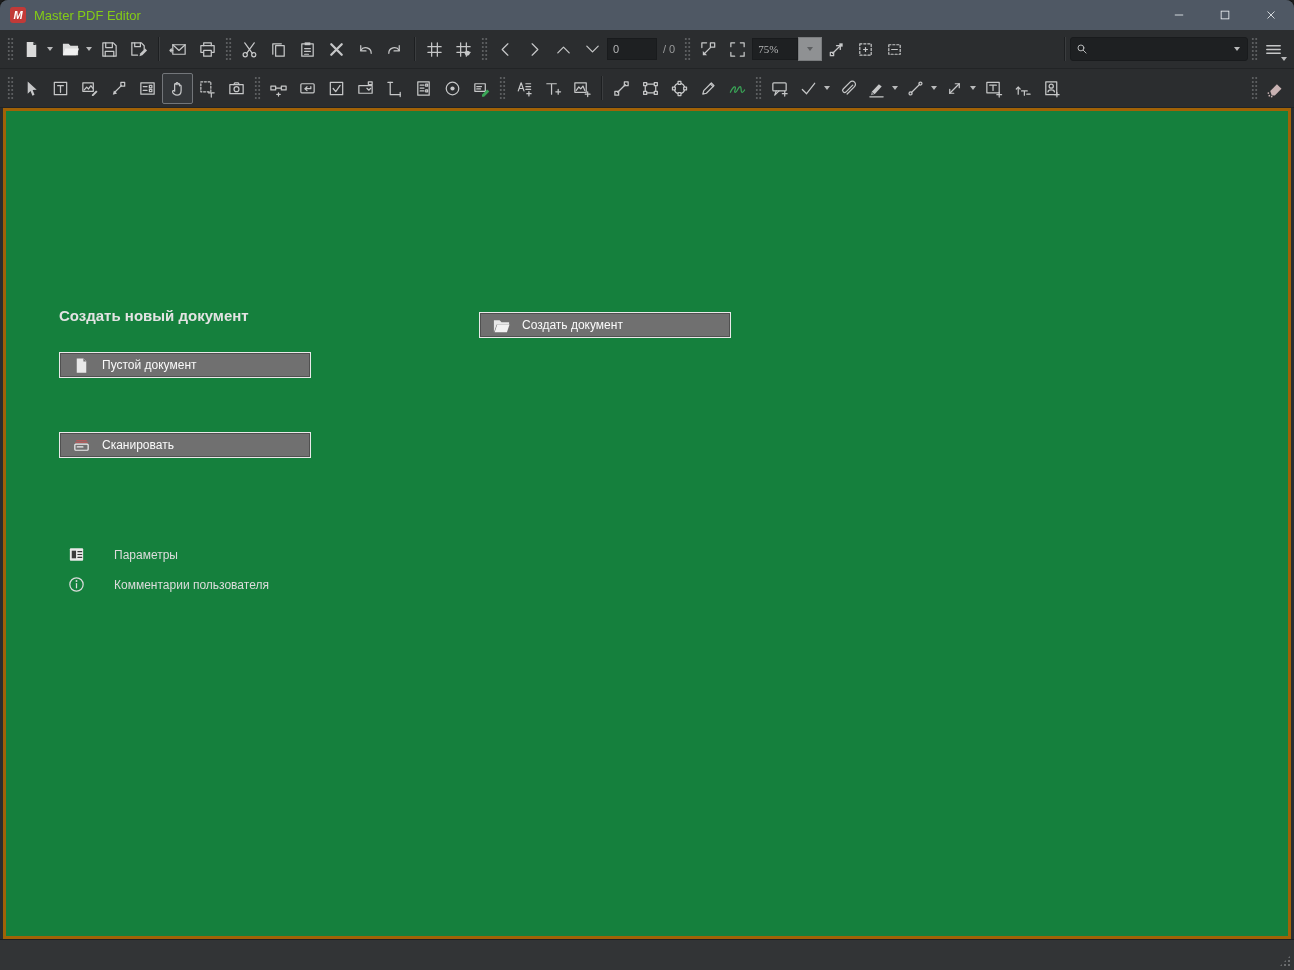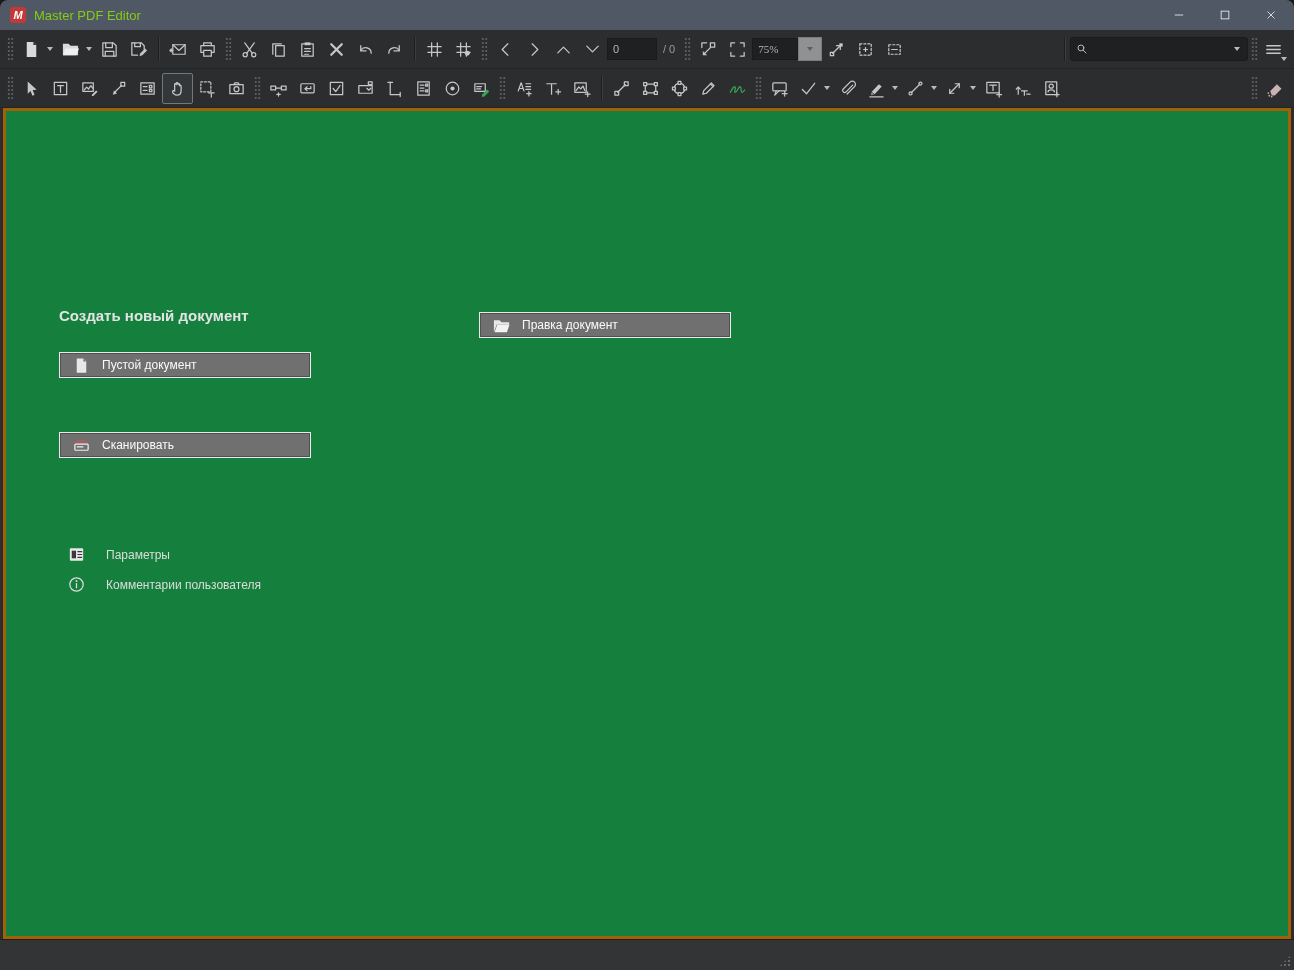--- a/index.html
+++ b/index.html
@@ -39,21 +39,21 @@
   .searchbox{display:flex;align-items:center;background:#1e2022;border:1px solid #191b1d;border-radius:3px;
              width:168px;height:22px;padding:0 4px;flex:0 0 auto;}
   .searchbox input{background:transparent;border:none;outline:none;color:#c6c7c8;font-size:11px;flex:1;min-width:0;}
   
   .canvas{flex:1;margin:0 3px;background:#15803d;border:3px solid #a16207;position:relative;}
   .w-head{position:absolute;left:53px;top:196px;color:#e3e3e3;font-size:15px;font-weight:bold;}
   .wbtn{position:absolute;width:252px;height:26px;background:#707070;border:1px solid #e9e9e9;
         box-shadow:inset 0 0 0 1px rgba(0,0,0,.28);display:flex;align-items:center;gap:11px;
         padding:0 0 0 12px;color:#fafafa;font-size:12px;font-family:"Liberation Sans",sans-serif;cursor:default;}
   .wbtn .ic{stroke:#ededed;}
-  .wlink{position:absolute;display:flex;align-items:center;gap:20px;color:#dcdcdc;font-size:12px;}
+  .wlink{position:absolute;display:flex;align-items:center;gap:28px;color:#dcdcdc;font-size:12px;}
   .wlink .ic{stroke:#dcdcdc;}
   
   .statusbar{height:30px;background:#323436;border-top:1px solid #1d1f21;position:relative;flex:0 0 auto;}
   .resize-grip{position:absolute;right:3px;bottom:3px;width:12px;height:12px;
         background-image:radial-gradient(circle,#6a6c6e 1px,transparent 1.3px);background-size:4px 4px;
         clip-path:polygon(100% 0,100% 100%,0 100%);}
 </style>
 </head>
 <body>
 
@@ -734,21 +734,21 @@
     <button class="wbtn" style="left:53px;top:321px">
       <svg class="ic">
           <use href="#scan"></use>
         </svg>
       <span>Сканировать</span>
     </button>
     <button class="wbtn" style="left:473px;top:201px">
       <svg class="ic">
           <use href="#folder"></use>
         </svg>
-      <span>Правка документ</span>
+      <span>Создать документ</span>
     </button>
 
     <div class="wlink" style="left:61px;top:434px">
       <svg class="ic">
           <use href="#params"></use>
         </svg>
       <span>Параметры</span>
     </div>
     <div class="wlink" style="left:61px;top:464px">
       <svg class="ic">

